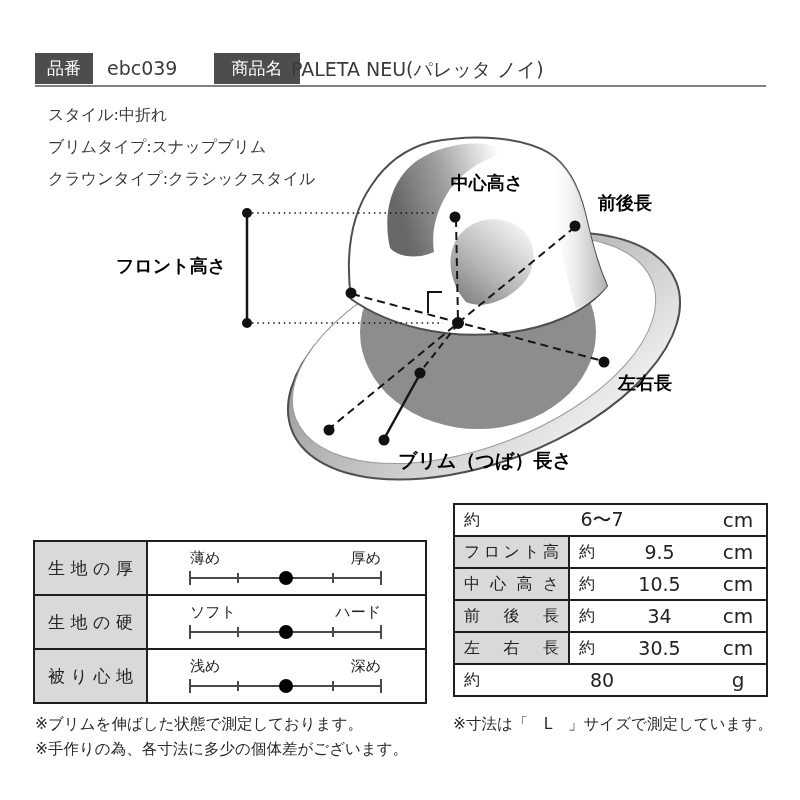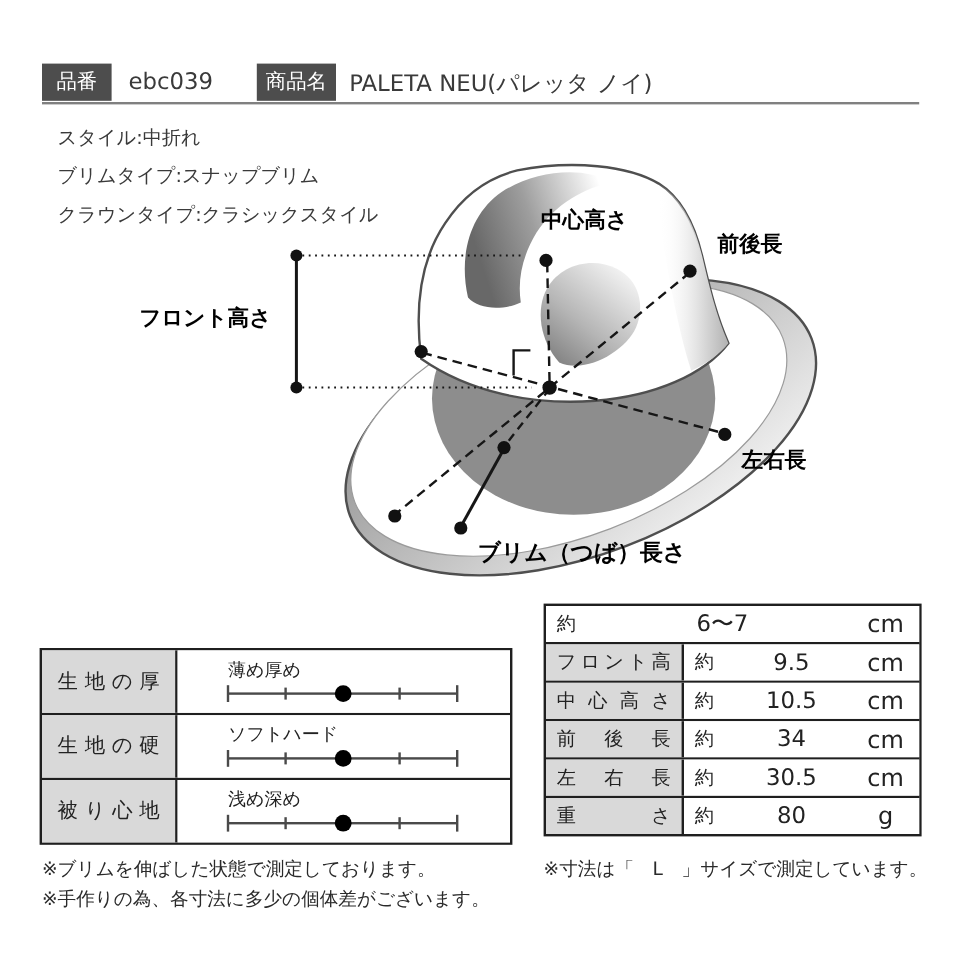--- a/index.html
+++ b/index.html
@@ -11,21 +11,21 @@
     --ink:#111111;
   }
   html,body{margin:0;padding:0;}
   body{width:800px;height:800px;background:#ffffff;font-family:"DejaVu Sans",sans-serif;color:var(--text-color);}
   .page{position:relative;width:800px;height:800px;overflow:hidden;background:#fff;}
 
   
   .hdr-box{position:absolute;top:53px;height:31px;background:var(--header-box-bg);color:#fff;
            font-size:17px;line-height:31px;text-align:center;}
   .hdr-box.b1{left:35px;width:58px;}
-  .hdr-box.b2{left:214px;width:66px;}
+  .hdr-box.b2{left:214px;width:86px;}
   .hdr-text{position:absolute;top:57px;font-size:19px;color:#3a3a3a;white-space:nowrap;}
   .hdr-text.t1{left:107px;}
   .hdr-text.t2{left:291px;text-align:right;}
   .hdr-rule{position:absolute;left:35px;top:85px;width:731px;border-top:2px solid var(--rule-color);}
 
   
   .spec-line{position:absolute;left:48px;font-size:16px;color:#3a3a3a;white-space:nowrap;}
   .spec-line.s1{top:105px;} .spec-line.s2{top:137px;} .spec-line.s3{top:169px;}
 
   
@@ -41,21 +41,21 @@
   
   .feel-table{position:absolute;left:33px;top:540px;width:394px;box-sizing:border-box;
               border:2px solid var(--border-color);}
   .feel-row{display:flex;height:52px;}
   .feel-row + .feel-row{border-top:2px solid var(--border-color);}
   .feel-label{width:113px;box-sizing:border-box;background:var(--table-label-bg);
               border-right:2px solid var(--border-color);font-size:17px;line-height:52px;
               padding:0 13px;text-align:justify;text-align-last:justify;color:#222;}
   .feel-value{flex:1;position:relative;background:#fff;}
   .slider{position:absolute;left:42px;top:50%;transform:translateY(-50%);width:191px;}
-  .slider-labels{display:flex;font-size:15px;color:#222;margin-bottom:1px;}
+  .slider-labels{display:flex;justify-content:space-between;font-size:15px;color:#222;margin-bottom:1px;}
   .slider-track{position:relative;height:18px;}
   .slider-line{position:absolute;left:0;right:0;top:8px;height:2px;background:#4a4a4a;}
   .tick{position:absolute;top:2px;width:2px;height:14px;background:#4a4a4a;transform:translateX(-50%);}
   .tick.mid{top:4px;height:10px;}
   .slider-dot{position:absolute;top:9px;width:14px;height:14px;border-radius:50%;background:#000;
               transform:translate(-50%,-50%);}
 
   
   .size-table{position:absolute;left:453px;top:503px;width:315px;box-sizing:border-box;
               border:2px solid var(--border-color);}
@@ -278,21 +278,20 @@
       </div>
       <div class="size-row">
         <div class="size-label">左右長</div>
         <div class="size-value">
           <div class="size-prefix">約</div>
           <div class="size-num">30.5</div>
           <div class="size-unit">cm</div>
         </div>
       </div>
       <div class="size-row">
-        <div class="size-label">重さ</div>
         <div class="size-value">
           <div class="size-prefix">約</div>
           <div class="size-num">80</div>
           <div class="size-unit">g</div>
         </div>
       </div>
     </div>
 
   <div class="footnotes-left">
     <div>※ブリムを伸ばした状態で測定しております。</div>

